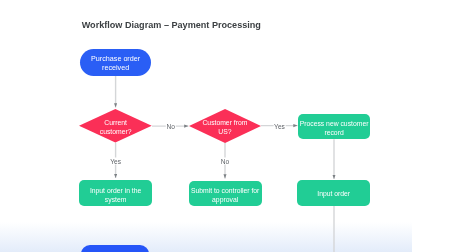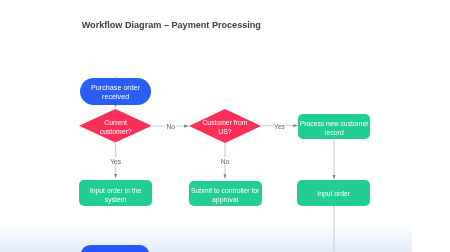--- a/index.html
+++ b/index.html
@@ -12,21 +12,21 @@
           background:linear-gradient(180deg,#ffffff 0%,#ffffff 88.1%,#e3ecfa 100%);}
 
   .title{position:absolute;left:81.7px;top:19.9px;
          font-family:"Liberation Sans",sans-serif;
          font-size:9.1px;font-weight:bold;color:#3c4043;white-space:nowrap;}
 
   .node{position:absolute;display:flex;align-items:center;justify-content:center;
         text-align:center;color:#ffffff;}
   .node > span{display:block;position:relative;}
 
-  .start{background:#2a5ef5;border-radius:14px;margin-top:29px;}
+  .start{background:#2a5ef5;border-radius:14px;}
   .proc{background:#21cd95;border-radius:5px;}
 
   .n-start{left:79.7px;top:48.7px;width:71.8px;height:27.3px;
            font-size:7.2px;line-height:8.3px;padding:0 9px;box-sizing:border-box;}
   .n-start > span{top:1.2px;}
 
   .n-d1{left:79.3px;top:109.4px;width:72.7px;height:33.4px;}
   .n-d1 > span{top:1.6px;font-size:6.8px;line-height:8.8px;width:34px;}
   .n-d2{left:188.9px;top:108.7px;width:72.1px;height:33.9px;}
   .n-d2 > span{top:2.4px;font-size:6.8px;line-height:8.8px;width:48px;}

